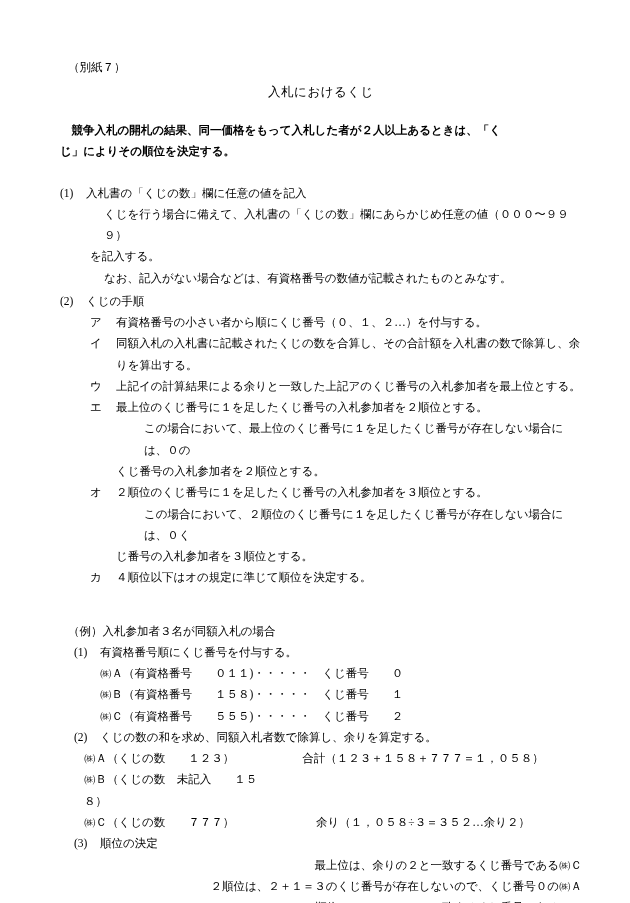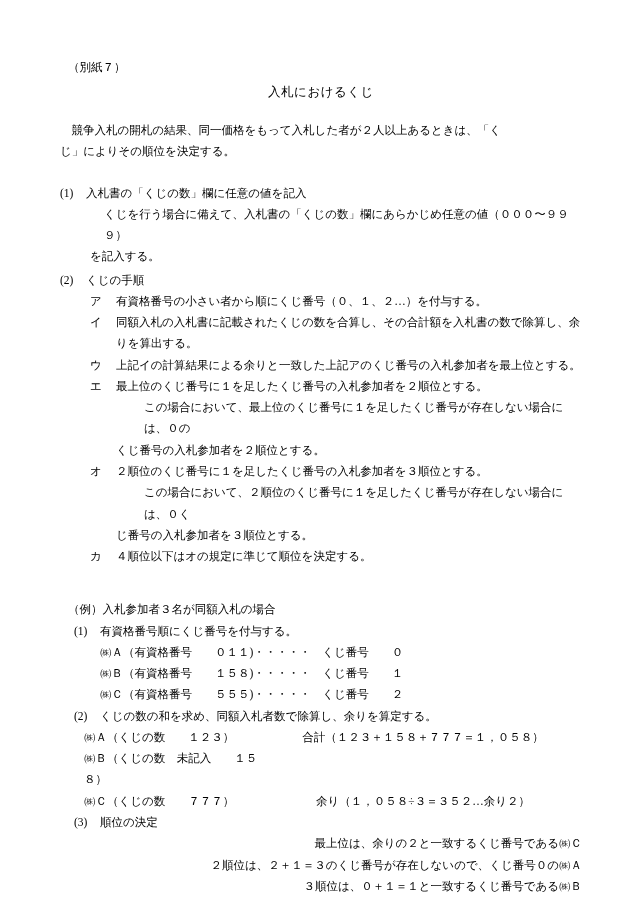--- a/index.html
+++ b/index.html
@@ -30,20 +30,21 @@
     text-align: center;
     font-size: 12.5px;
     margin: 0 0 22px 0;
     letter-spacing: 0.5px;
   }
   .lead {
     font-size: 11.5px;
     line-height: 1.85;
     margin: 0 0 20px 0;
     text-indent: 0;
+    font-weight: bold;
   }
   .lead-line {
     display: block;
   }
   .sec {
     margin-bottom: 2px;
   }
   .sec-head {
     font-size: 11.5px;
     line-height: 1.85;
@@ -126,20 +127,21 @@
     <span class="lead-line">じ」によりその順位を決定する。</span>
   </div>
 
   <div class="sec">
     <div class="sec-head">
       <span class="sec-num">(1)</span>
       <span class="sec-text">入札書の「くじの数」欄に任意の値を記入</span>
     </div>
     <div class="para i2">くじを行う場合に備えて、入札書の「くじの数」欄にあらかじめ任意の値（０００〜９９９）</div>
     <div class="para i1">を記入する。</div>
+    <div class="para i2">なお、記入がない場合などは、有資格番号の数値が記載されたものとみなす。</div>
   </div>
 
   <div class="sec">
     <div class="sec-head">
       <span class="sec-num">(2)</span>
       <span class="sec-text">くじの手順</span>
     </div>
 
     <div class="item i1">
       <span class="item-mark">ア</span>

